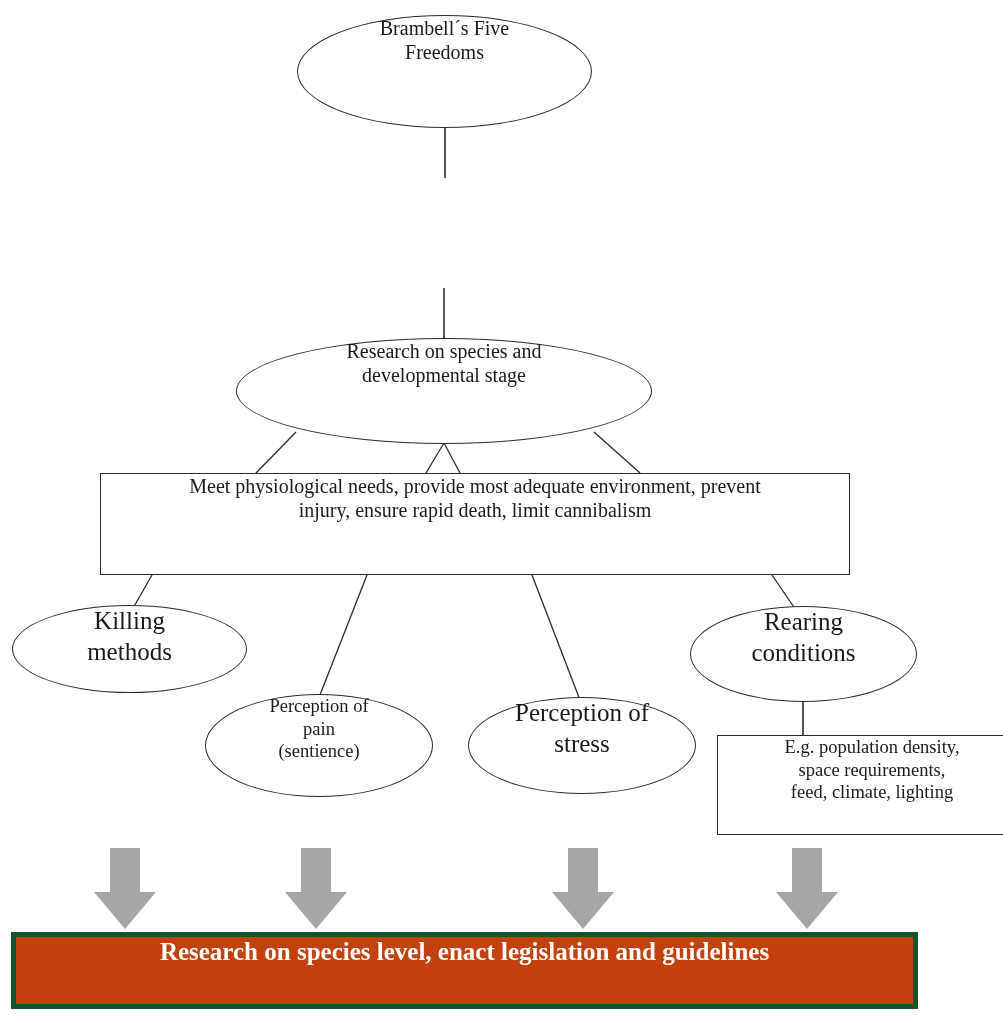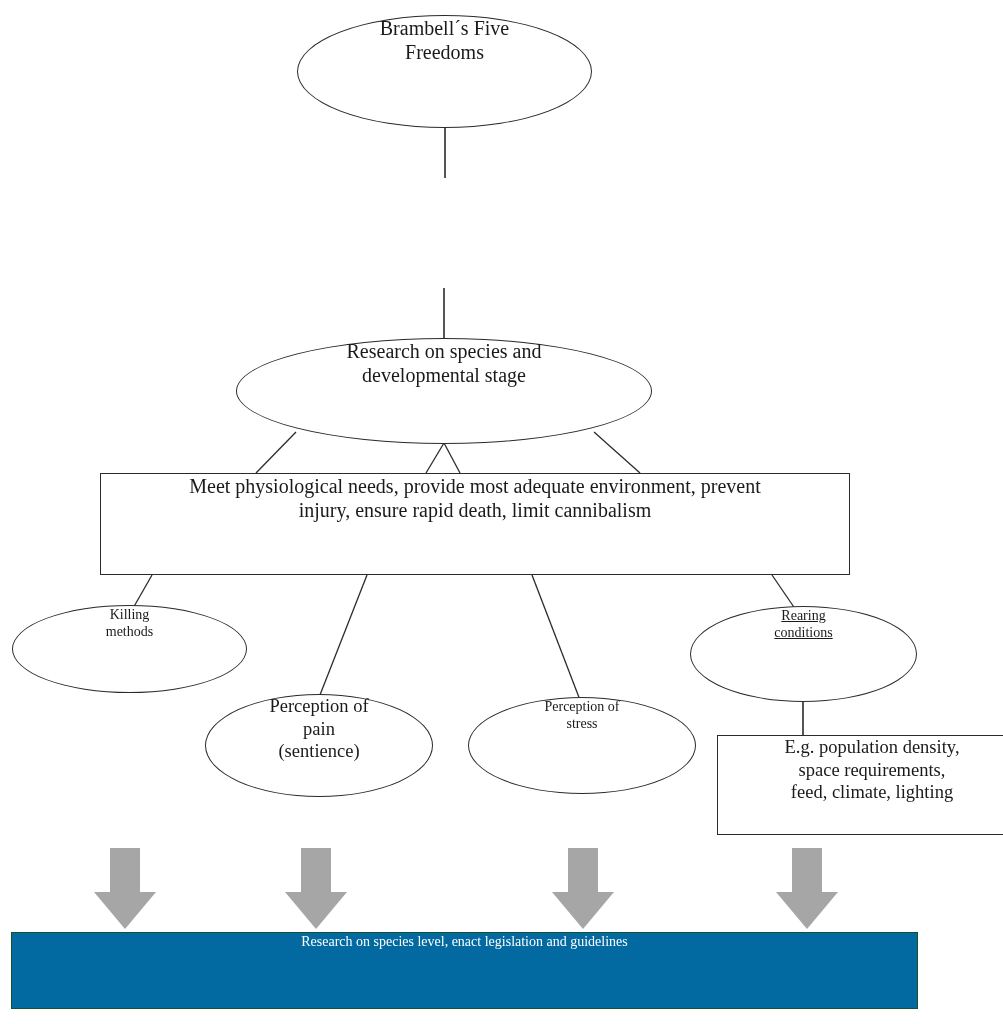--- a/index.html
+++ b/index.html
@@ -44,30 +44,31 @@
     border: none;
     border-radius: 50%;
     background: #a6a6a6;
     color: #ffffff;
   }
   .rect {
     border: 1.5px solid #2b2b2b;
     background: #ffffff;
   }
   .bar {
-    border: 1px solid #14532d;
-    background: #0369a1;
+    border: 5px solid #14532d;
+    background: #c2410c;
     color: #ffffff;
+    font-weight: bold;
   }
   .node-label {
     display: block;
     padding: 0 6px;
     white-space: pre-line;
   }
-  .fs-19 { font-size: 14px; }
+  .fs-19 { font-size: 25px; }
   .fs-20 { font-size: 20px; }
   .fs-18 { font-size: 18.5px; }
   .arrow {
     position: absolute;
   }
 </style>
 </head>
 <body>
 
 <div id="diagram-root">
@@ -116,21 +117,21 @@
     <span class="node-label">Perception of
 pain
 (sentience)</span>
   </div>
 
   <div class="node ellipse fs-19" style="left:468px; top:697px; width:228px; height:97px;">
     <span class="node-label">Perception of
 stress</span>
   </div>
 
-  <div class="node ellipse fs-19" style="left:690px; top:606px; width:227px; height:96px;text-decoration:underline;">
+  <div class="node ellipse fs-19" style="left:690px; top:606px; width:227px; height:96px;">
     <span class="node-label">Rearing
 conditions</span>
   </div>
 
   <div class="node rect fs-18" style="left:717px; top:735px; width:310px; height:100px;">
     <span class="node-label">E.g. population density,
 space requirements,
 feed, climate, lighting</span>
   </div>
 

